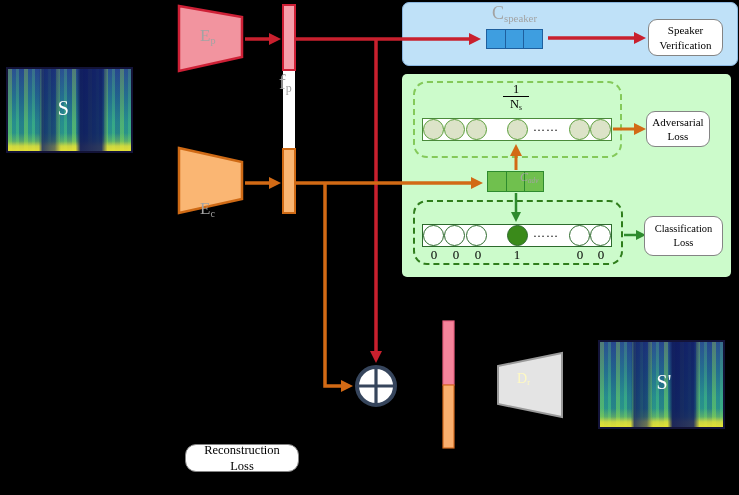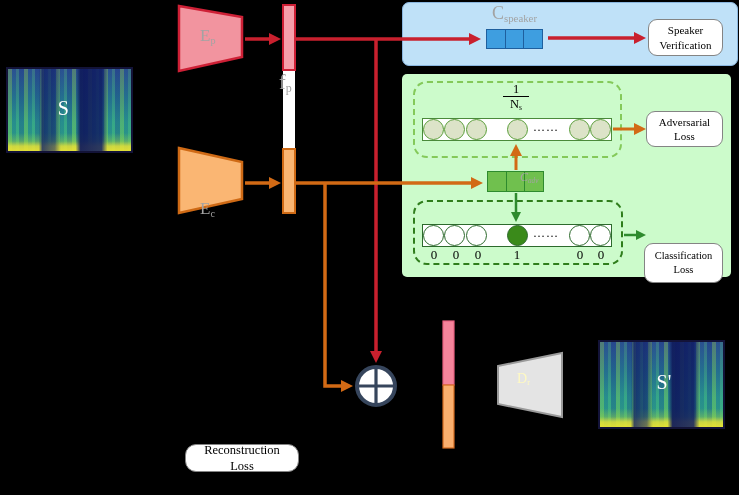--- a/index.html
+++ b/index.html
@@ -30,22 +30,22 @@
   .cells .cell + .cell{margin-left:-1.5px;}
   .cells-speaker{left:486px;top:29px;}
   .cells-speaker .cell{height:20px;background:#3e9ee0;border:1.5px solid #1e5f9e;}
   .cells-adv{left:487px;top:171px;}
   .cells-adv .cell{height:21px;background:#70c04e;border:1.5px solid #2e8b2e;}
   
   .loss-box{position:absolute;background:#fff;border:1.5px solid #848484;border-radius:9px;
     display:flex;flex-direction:column;align-items:center;justify-content:center;
     text-align:center;color:#000;line-height:1.3;box-sizing:border-box;}
   .box-sv{left:648px;top:19px;width:75px;height:37px;font-size:11px;}
-  .box-adv{left:646px;top:111px;width:77px;height:36px;font-size:11px;text-align:right;}
-  .box-class{left:644px;top:216px;width:79px;height:40px;font-size:10.5px;margin-top:27px;}
+  .box-adv{left:646px;top:111px;width:64px;height:36px;font-size:11px;text-align:right;}
+  .box-class{left:644px;top:216px;width:79px;height:40px;font-size:10.5px;}
   .box-recon{left:185px;top:444px;width:114px;height:28px;font-size:12.5px;border-radius:11px;}
   
   .label{position:absolute;color:#a3a3a3;white-space:nowrap;}
   .sub{font-size:0.6em;vertical-align:-0.28em;}
   .lbl-ep{left:200px;top:26px;font-size:17px;text-align:center;}
   .lbl-ec{left:200px;top:167px;font-size:17px;margin-top:32px;}
   .lbl-fp{left:279px;top:71px;font-size:20px;}
   .lbl-cspeaker{left:492px;top:3px;font-size:18px;}
   .lbl-cadv{left:520px;top:170px;font-size:12px;font-style:italic;}
   .lbl-dr{left:517px;top:371px;font-size:14px;color:#fef9c3;}

